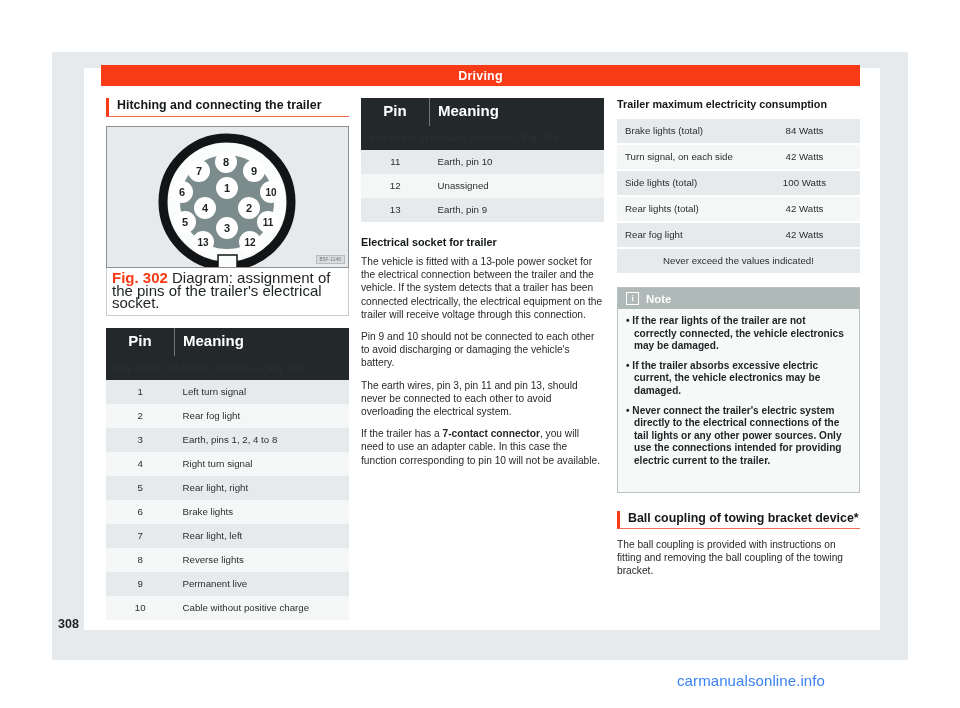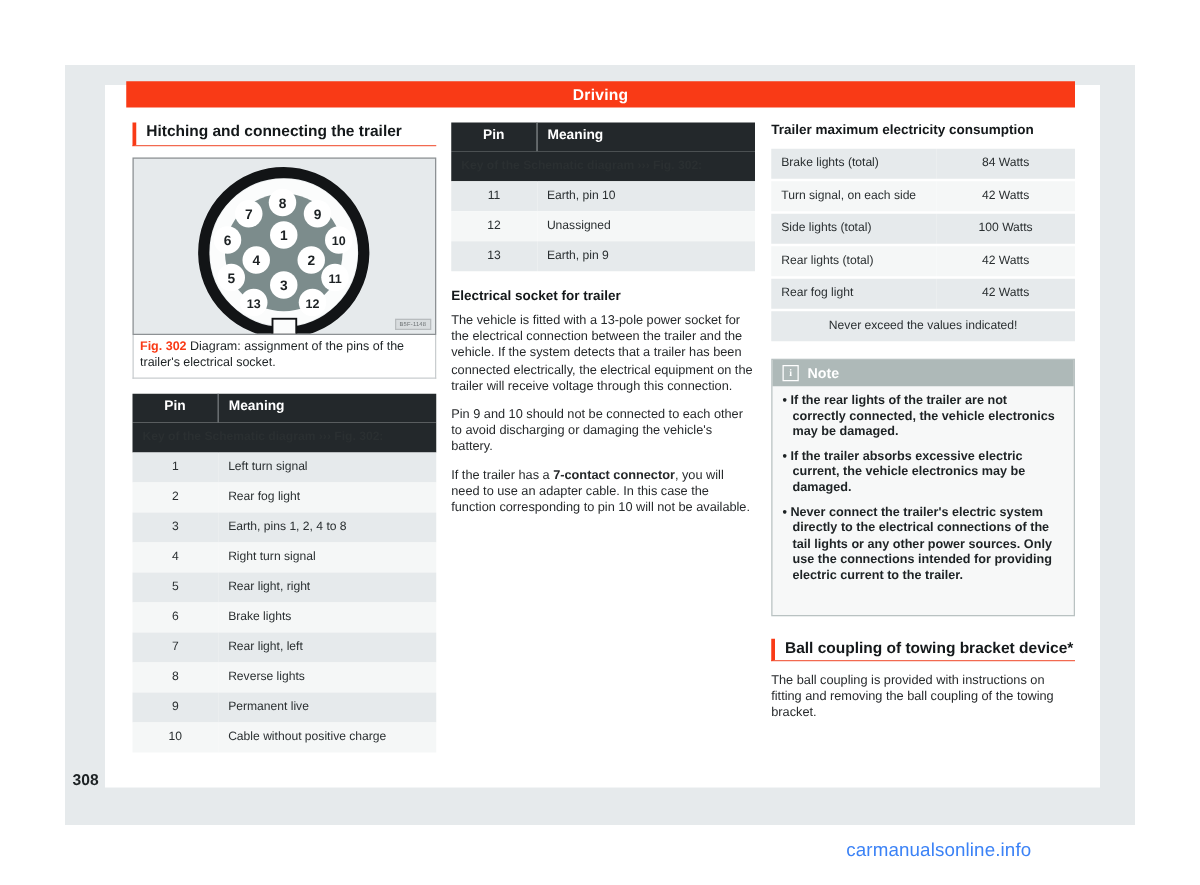--- a/index.html
+++ b/index.html
@@ -110,21 +110,21 @@
     color: #6e7375;
     background: #d8dcde;
     border: 1px solid #b8bcbe;
     padding: 1px 3px;
     letter-spacing: .2px;
   }
   .fig-caption {
     border: 1px solid #c9cdcf;
     border-top: none;
     padding: 4px 1px 5px 5px;
-    font-size: 10px;
+    font-size: 15px;
     line-height: 12.6px;
     color: #1d2224;
   }
   .fig-caption .fig-label {
     color: #f93a16;
     font-weight: 700;
   }
 
   
   .tbl { width: 100%; border-collapse: collapse; margin-top: 12px; }
@@ -132,21 +132,21 @@
     background: #23282b;
     color: #ffffff;
     font-size: 11.4px;
     font-weight: 700;
     padding: 6px 8px 5px 8px;
     line-height: 14px;
   }
   .tbl-head-dark th {
     background: #23282b;
     color: #ffffff;
-    font-size: 11px;
+    font-size: 15px;
     font-weight: 700;
     padding: 4px 8px 7px 8px;
     text-align: left;
   }
   .tbl-head-dark th.pin {
     text-align: center;
     width: 52px;
     border-right: 1px solid #72777a;
   }
   .tbl td {
@@ -389,20 +389,21 @@
             <td class="pin">13</td>
             <td>Earth, pin 9</td>
           </tr>
       </tbody>
     </table>
 
     <div class="sub-head">Electrical socket for trailer</div>
 
     <p class="body">The vehicle is fitted with a 13-pole power socket for the electrical connection between the trailer and the vehicle. If the system detects that a trailer has been connected electrically, the electrical equipment on the trailer will receive voltage through this connection.</p>
     <p class="body">Pin 9 and 10 should not be connected to each other to avoid discharging or damaging the vehicle's battery.</p>
+    <p class="body">The earth wires, pin 3, pin 11 and pin 13, should never be connected to each other to avoid overloading the electrical system.</p>
     <p class="body"><span>If the trailer has a </span><b>7-contact connector</b><span>, you will need to use an adapter cable. In this case the function corresponding to pin 10 will not be available.</span></p>
   </div>
 
   <div class="col col3">
 
     <div class="sub-head" style="margin-top:0">Trailer maximum electricity consumption</div>
 
     <table class="tbl2">
       <tbody>
         <tr class="odd">

